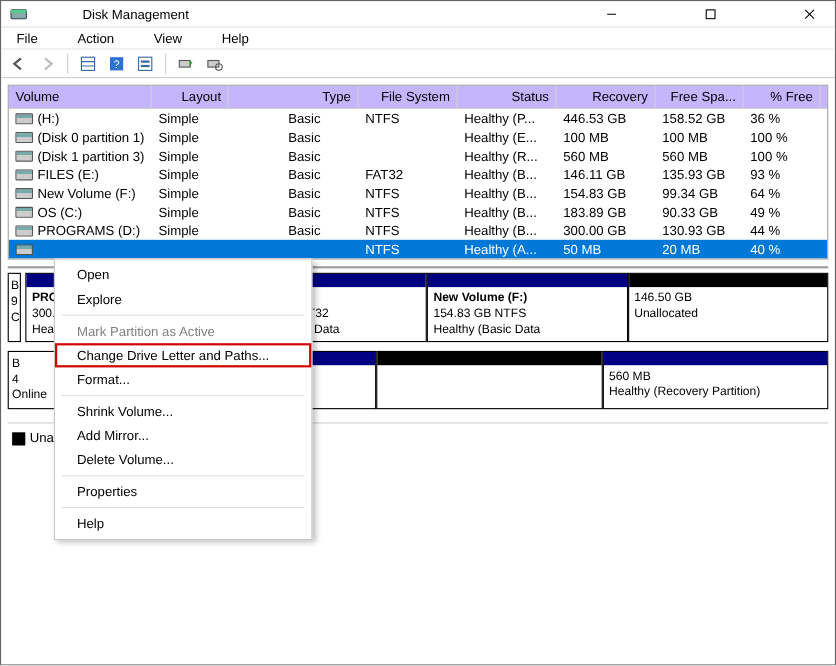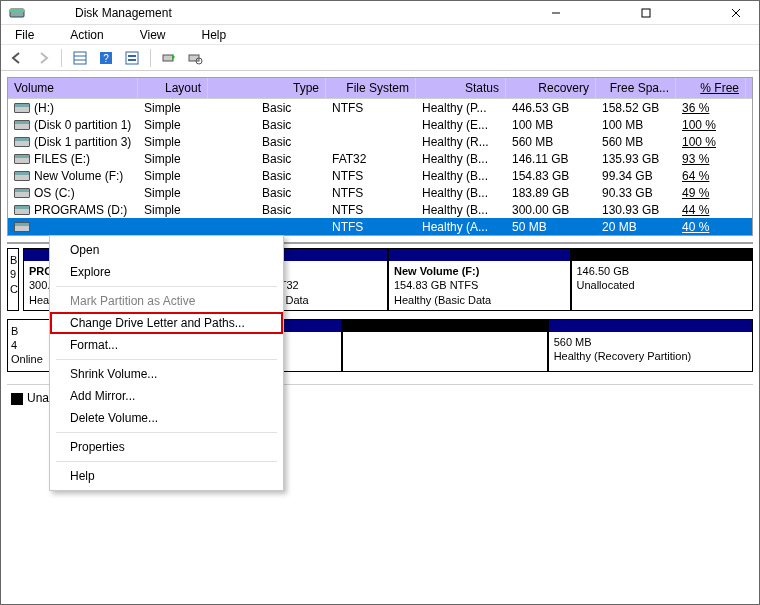--- a/index.html
+++ b/index.html
@@ -33,21 +33,21 @@
   .vt-head .col{border-right:1px solid var(--border-light);padding:3px 6px;white-space:nowrap;overflow:hidden;}
   .vt-body{}
   .vt-row{display:flex;align-items:center;height:17px;}
   .vt-row .col{padding:0 6px;white-space:nowrap;overflow:hidden;text-overflow:clip;}
   .vt-row .vicon{width:16px;height:10px;margin-right:4px;flex:0 0 auto;}
   .vt-row.selected{background:var(--sel);color:#fff;}
   .vt-row.selected .col:first-child{background:var(--sel);color:#fff;}
   
   .c0{width:130px;display:flex;align-items:center;}
   .c1{width:70px;} .c2{width:70px;margin-left:48px;} .c3{width:90px;} .c4{width:90px;}
-  .c5{width:90px;} .c6{width:80px;} .c7{width:70px;text-decoration:underline;}
+  .c5{width:90px;} .c6{width:80px;} .c7{width:70px;}
   
   .disks{border-top:2px solid var(--border);margin:0 6px 0 6px;padding-top:4px;position:relative;}
   .diskrow{display:flex;gap:4px;margin-bottom:8px;align-items:stretch;}
   .diskhdr{width:116px;border:1px solid #000;padding:4px;font-size:11px;line-height:1.3;}
   .part{border:1px solid #000;flex:0 0 auto;display:flex;flex-direction:column;font-size:11px;line-height:1.3;}
   .part .bar{height:12px;}
   .part .bar.navy{background:var(--navy);}
   .part .bar.black{background:var(--black);}
   .part .pbody{padding:3px 5px;white-space:nowrap;overflow:hidden;}
   

